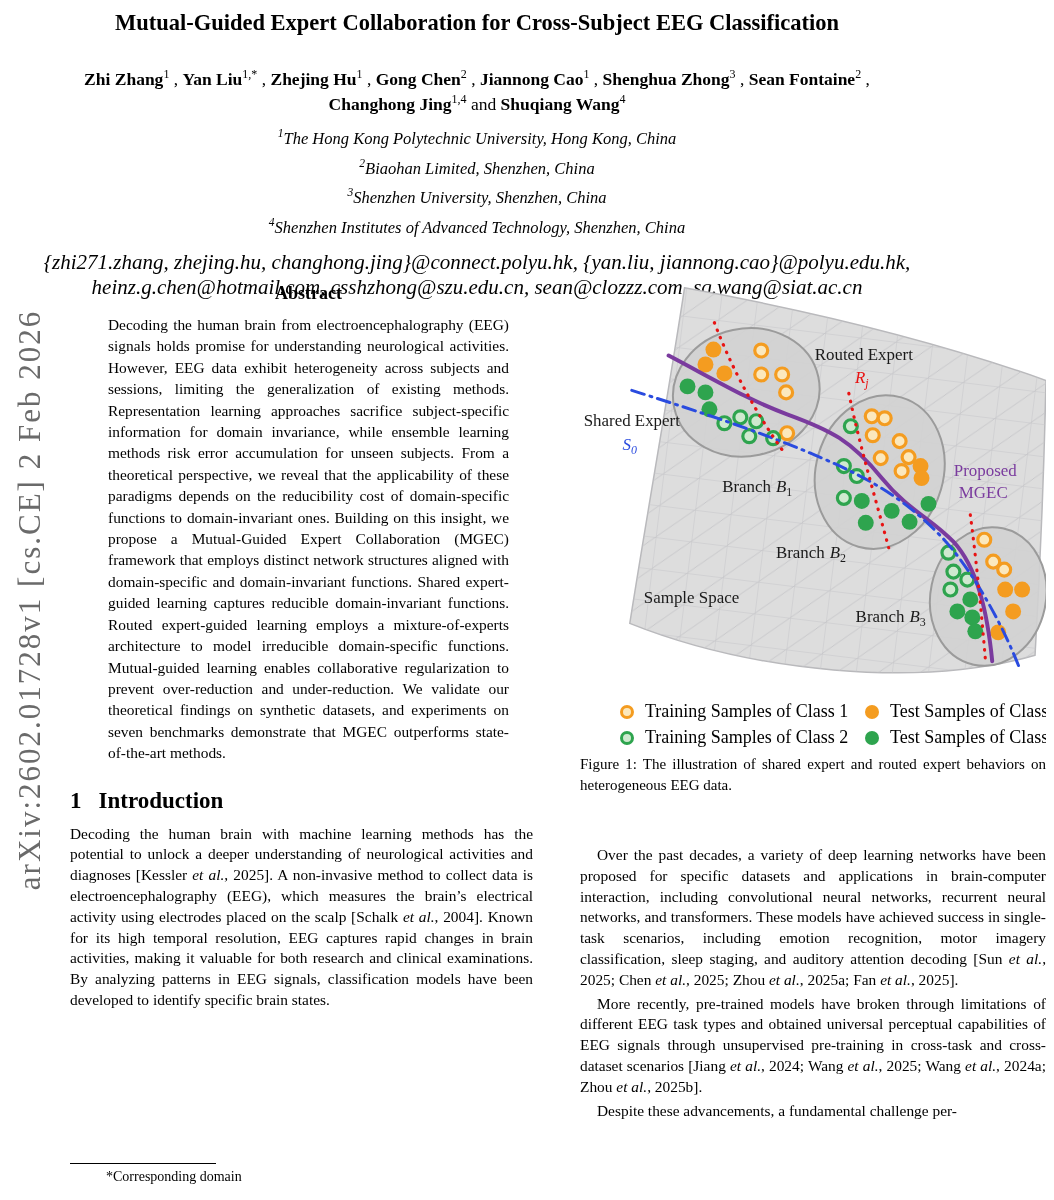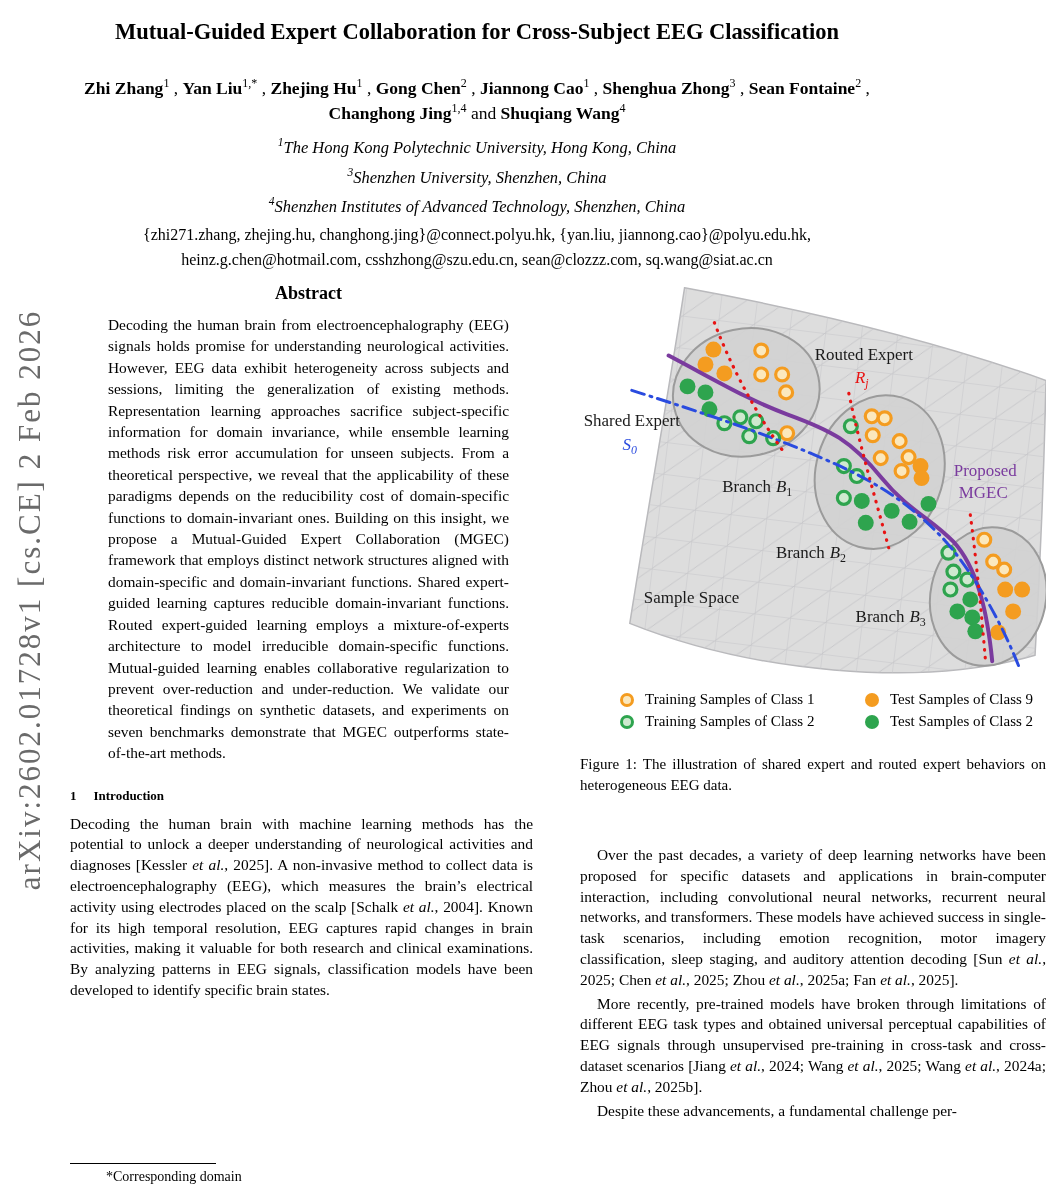--- a/index.html
+++ b/index.html
@@ -9,67 +9,68 @@
     font-family:"Liberation Serif", serif;
     -webkit-font-smoothing:antialiased;
   }
   
   .watermark{
     position:absolute;top:600px;left:30px;
     transform:translate(-50%,-50%) rotate(-90deg);
     white-space:nowrap;font-size:31px;letter-spacing:2px;color:#6a6a6a;
   }
   
-  .header{position:absolute;left:0;top:13px;width:954px;text-align:center;}
+  .header{position:absolute;left:0;top:4px;width:954px;text-align:center;}
   .title{font-size:22.5px;font-weight:bold;margin-top:5px;line-height:28px;}
   .authors{font-size:17.5px;font-weight:bold;margin-top:27px;line-height:20px;padding:0 70px;}
   .authors sup{font-weight:normal;font-size:12px;}
   .author-sep{font-weight:normal;}
   .affiliations{font-size:16.5px;margin-top:7px;line-height:25.4px;font-style:italic;}
   .affiliations sup{font-size:11.5px;}
-  .emails{font-size:16px;line-height:25px;margin-top:3px;}
+  .emails{font-size:21px;line-height:25px;margin-top:10px;font-style:italic;}
   
   .col-left{position:absolute;left:70px;top:277px;width:463px;height:923px;overflow:hidden;}
   .col-right{position:absolute;left:580px;top:270px;width:466px;height:930px;overflow:hidden;}
   .abstract-heading{font-size:18px;font-weight:bold;text-align:center;margin:6px 24px 10px 38px;}
   .abstract-text{
     margin:0 24px 0 38px;font-size:15.4px;line-height:21.4px;text-align:justify;
   }
-  .section-heading{font-size:13px;font-weight:bold;margin:24px 0 10px 0;}
+  .section-heading{font-size:23px;font-weight:bold;margin:24px 0 10px 0;}
   .section-heading .sec-num{margin-right:17px;}
   .body-text{font-size:15.4px;line-height:20.8px;text-align:justify;}
   .indent{text-indent:17px;margin:3px 0 0 0;}
   .noindent{margin:0;}
   .footnote-block{position:absolute;top:886px;left:0;width:463px;}
   .footnote-rule{width:146px;border-top:1.4px solid #000;margin:0 0 5px 0;}
   .footnote-text{font-size:14px;padding-left:36px;}
   
   .fig-svg{position:absolute;left:0;top:0;}
   .legend{
-    position:absolute;left:40px;top:421px;width:426px;
+    position:absolute;left:40px;top:431px;width:426px;
     display:grid;grid-template-columns:245px auto;row-gap:5px;column-gap:0;
-    font-size:15px;
+    font-size:18px;
   }
   .legend-item{display:flex;align-items:center;gap:11px;white-space:nowrap;}
   .legend-marker{width:8px;height:8px;border-radius:50%;flex:0 0 auto;}
   .legend-marker.filled{width:14px;height:14px;border:none;}
   .legend-marker.hollow{border-width:3px;border-style:solid;}
   .caption{position:absolute;left:0;top:484px;width:466px;font-size:15px;line-height:20.5px;text-align:justify;}
   .right-text{position:absolute;left:0;top:572px;width:466px;}
 </style>
 </head>
 <body>
 
 <div class="watermark">arXiv:2602.01728v1  [cs.CE]  2 Feb 2026</div>
 
 <div class="header">
   <div class="title">Mutual-Guided Expert Collaboration for Cross-Subject EEG Classification</div>
   <div class="authors" id="authors"><span><span>Zhi Zhang</span><sup>1</sup></span><span class="author-sep"> ,  </span><span><span>Yan Liu</span><sup>1,*</sup></span><span class="author-sep"> ,  </span><span><span>Zhejing Hu</span><sup>1</sup></span><span class="author-sep"> ,  </span><span><span>Gong Chen</span><sup>2</sup></span><span class="author-sep"> ,  </span><span><span>Jiannong Cao</span><sup>1</sup></span><span class="author-sep"> ,  </span><span><span>Shenghua Zhong</span><sup>3</sup></span><span class="author-sep"> ,  </span><span><span>Sean Fontaine</span><sup>2</sup></span><span class="author-sep"> ,  </span><span><span>Changhong Jing</span><sup>1,4</sup></span><span class="author-sep">  and  </span><span><span>Shuqiang Wang</span><sup>4</sup></span></div>
   <div class="affiliations" id="affiliations">
       <div><sup>1</sup>The Hong Kong Polytechnic University, Hong Kong, China</div>
+      <div><sup>2</sup>Biaohan Limited, Shenzhen, China</div>
       <div><sup>3</sup>Shenzhen University, Shenzhen, China</div>
       <div><sup>4</sup>Shenzhen Institutes of Advanced Technology, Shenzhen, China</div>
     </div>
   <div class="emails">
     <div>{zhi271.zhang, zhejing.hu, changhong.jing}@connect.polyu.hk, {yan.liu, jiannong.cao}@polyu.edu.hk,</div>
     <div>heinz.g.chen@hotmail.com, csshzhong@szu.edu.cn, sean@clozzz.com, sq.wang@siat.ac.cn</div>
   </div>
 </div>
 
 <div class="col-left">

